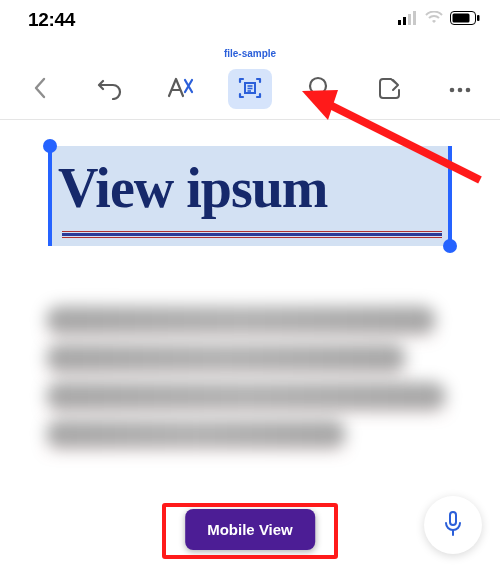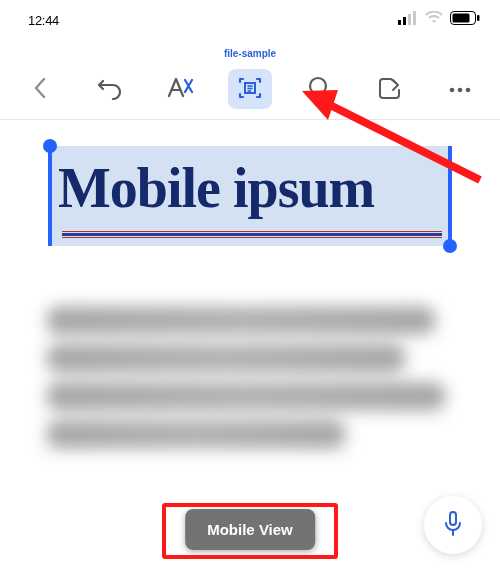--- a/index.html
+++ b/index.html
@@ -12,22 +12,22 @@
       overflow: hidden;
     }
     .status-bar {
       display: flex;
       justify-content: space-between;
       align-items: center;
       padding: 8px 20px 4px 28px;
       height: 36px;
     }
     .status-time {
-      font-size: 13px;
-      font-weight: 400;
+      font-size: 19px;
+      font-weight: 700;
       letter-spacing: -0.3px;
     }
     .status-right {
       display: flex;
       align-items: center;
       gap: 6px;
     }
     .toolbar-section {
       padding-bottom: 10px;
       border-bottom: 1px solid #e5e5e5;
@@ -134,21 +134,21 @@
     .blur-line.w1 { width: 390px; }
     .blur-line.w2 { width: 360px; }
     .blur-line.w3 { width: 400px; }
     .blur-line.w4 { width: 300px; }
 
     .mobile-pill {
       position: absolute;
       bottom: 24px;
       left: 50%;
       transform: translateX(-50%);
-      background: #737373;
+      background: #4c1d95;
       color: #fff;
       font-size: 15px;
       font-weight: 600;
       padding: 12px 22px;
       border-radius: 8px;
       border: none;
       box-shadow: 0 2px 6px rgba(0,0,0,.3);
     }
     .mobile-highlight {
       position: absolute;
@@ -274,21 +274,21 @@
           </svg>
       </span>
     </button>
   </div>
 </div>
 
 <div class="canvas">
   <div class="selection-box">
     <div class="sel-handle tl"></div>
     <div class="sel-handle br"></div>
-    <div class="sel-text">Mobile ipsum</div>
+    <div class="sel-text">View ipsum</div>
     <div class="underline-group">
       <div class="u-red"></div>
       <div class="u-blue"></div>
       <div class="u-red"></div>
     </div>
   </div>
 
   <div class="blurred-block">
     <div class="blur-line w1"></div>
     <div class="blur-line w2"></div>

